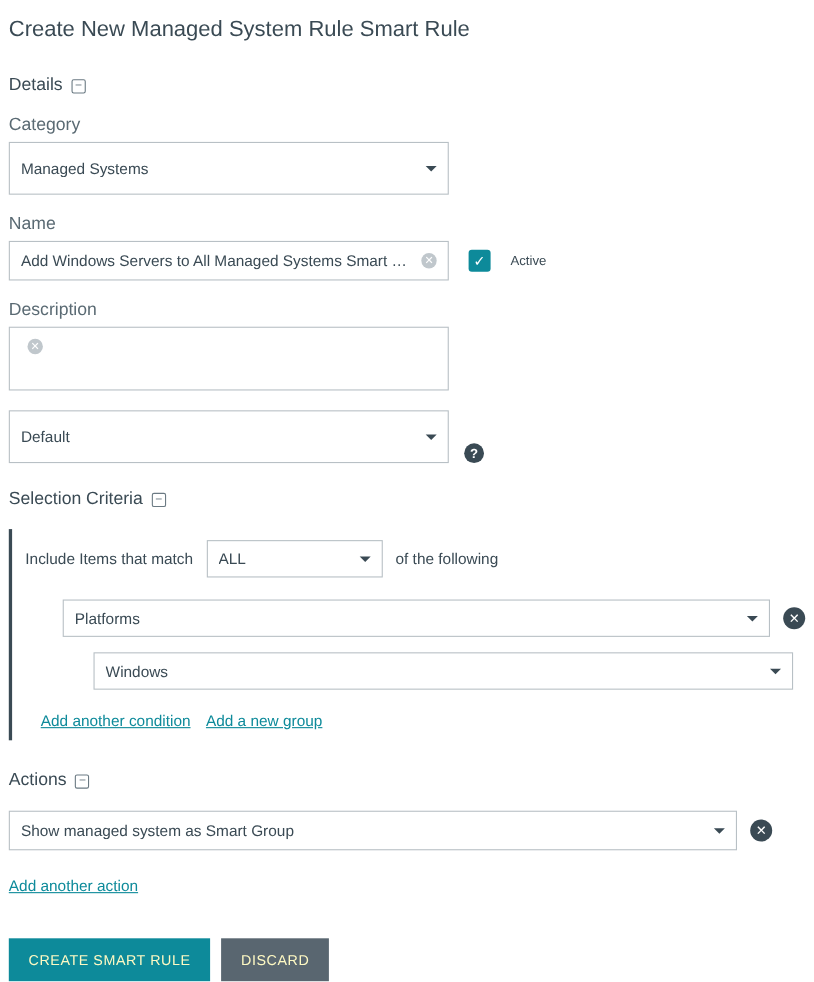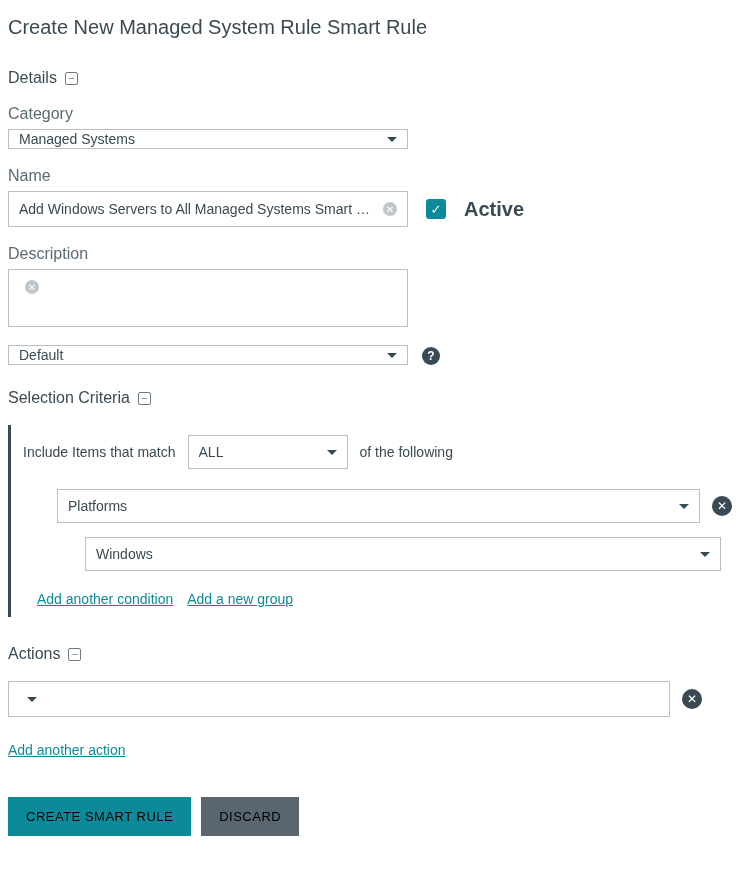--- a/index.html
+++ b/index.html
@@ -53,21 +53,21 @@
     }
     .select-wrap, .input-wrap, .textarea-wrap {
       position: relative;
       width: 400px;
       border: 1px solid #b8c0c5;
       background: #fff;
       display: flex;
       align-items: center;
     }
     .select-wrap {
-      height: 20px;
+      height: 48px;
       padding: 0 10px;
     }
     .input-wrap {
       height: 36px;
       padding: 0 10px;
     }
     .textarea-wrap {
       padding: 8px 10px;
       min-height: 58px;
       align-items: flex-start;
@@ -120,23 +120,22 @@
       background: #0d8a9a;
       border-radius: 3px;
       display: inline-flex;
       align-items: center;
       justify-content: center;
       color: #fff;
       font-size: 13px;
       cursor: pointer;
     }
     .checkbox-label {
-      font-size: 20px;
-      color: #3a4a54;
-      font-weight: bold;
+      font-size: 12px;
+      color: #3a4a54;
     }
     .help-icon {
       width: 18px;
       height: 18px;
       border-radius: 50%;
       background: #3a4a54;
       color: #fff;
       font-size: 12px;
       font-weight: bold;
       display: inline-flex;
@@ -242,21 +241,21 @@
       display: flex;
       gap: 10px;
       margin-top: 38px;
     }
     .btn {
       padding: 12px 18px;
       font-size: 13px;
       letter-spacing: 0.5px;
       border: none;
       cursor: pointer;
-      color: #000000;
+      color: #fef9c3;
     }
     .btn-primary {
       background: #0d8a9a;
     }
     .btn-secondary {
       background: #596670;
     }
   </style>
 </head>
 <body>
@@ -346,20 +345,21 @@
 </div>
 
 <div class="actions-section">
   <div class="section-header">
     <span>Actions</span>
     <span class="collapse-icon">−</span>
   </div>
 
   <div class="action-row">
     <div class="action-select">
+      <span class="select-value">Show managed system as Smart Group</span>
       <span class="caret-down"></span>
     </div>
     <span class="remove-circle">✕</span>
   </div>
 
   <span class="link">Add another action</span>
 </div>
 
 <div class="button-row">
   <button class="btn btn-primary">CREATE SMART RULE</button>

